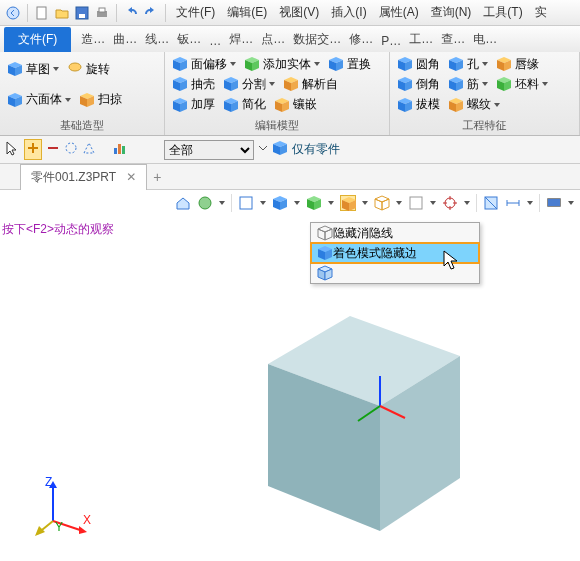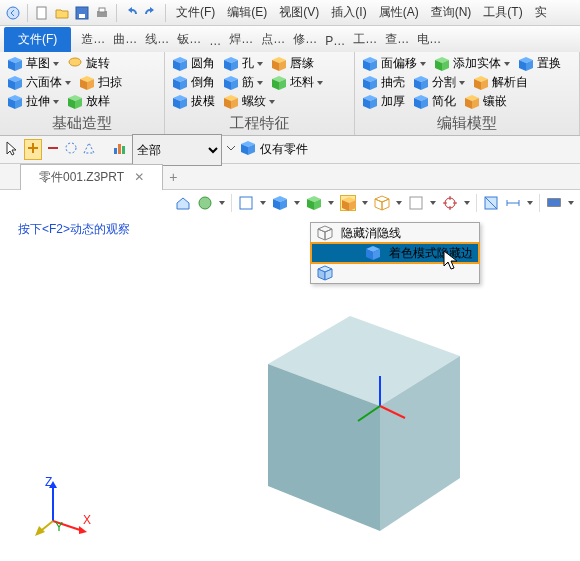--- a/index.html
+++ b/index.html
@@ -16,55 +16,55 @@
 .tabstrip .filetab { background: #1e73d8; color: #fff; padding: 4px 14px; font-size: 12px; border-radius: 2px 2px 0 0; margin-right: 6px; }
 .tabstrip .tab { font-size: 12px; color: #444; padding: 4px 4px; white-space: nowrap; }
 
 
 .ribbon { height: 84px; background: linear-gradient(#f7f7f7,#e7e7e7); border-bottom: 1px solid #bbb; display: flex; }
 .group { border-right: 1px solid #ccc; display: flex; flex-direction: column; }
 .group .rows { flex: 1; display: flex; flex-direction: column; justify-content: space-around; padding: 2px 4px; }
 .group .row { display: flex; align-items: center; gap: 2px; }
 .group .btn { display: flex; align-items: center; gap: 3px; padding: 1px 3px; white-space: nowrap; }
 .group .btn .ic { width: 16px; height: 16px; }
-.group .title { text-align: center; font-size: 15px; color: #555; padding: 1px 0 2px; }
+.group .title { text-align: center; font-size: 11px; color: #555; padding: 1px 0 2px; }
 .dd { width: 0; height: 0; border-left: 3px solid transparent; border-right: 3px solid transparent; border-top: 4px solid #555; }
 
 
 .underbar { height: 28px; background: #f4f4f4; border-bottom: 1px solid #ccc; display: flex; align-items: center; padding: 0 4px; gap: 4px; }
-.underbar select { font-size: 12px; height: 32px; border: 1px solid #999; }
+.underbar select { font-size: 12px; height: 20px; border: 1px solid #999; margin-left: 32px; }
 
 
 .doctabs { height: 26px; background: #f4f4f4; display: flex; align-items: center; padding-left: 20px; border-bottom: 1px solid #ccc; }
-.doctabs .doctab { background: #fff; border: 1px solid #bbb; border-bottom: none; padding: 4px 18px; font-size: 12px; color: #555; display: flex; align-items: center; gap: 10px; text-align: center; }
+.doctabs .doctab { background: #fff; border: 1px solid #bbb; border-bottom: none; padding: 4px 10px; font-size: 12px; color: #555; display: flex; align-items: center; gap: 10px; text-align: center; }
 .doctabs .plus { margin-left: 6px; color: #888; font-size: 14px; }
 
 
 .viewbar { height: 26px; display: flex; align-items: center; justify-content: flex-end; padding: 0 6px; gap: 6px; }
 .viewbar .vic { width: 16px; height: 16px; position: relative; }
 .viewbar .vsp { width:1px; height:18px; background:#ddd; }
 
 
 .canvas { position: absolute; left: 0; right: 0; top: 216px; bottom: 0; background: #fff; }
-.hint { position: absolute; left: 18px; top: 4px; font-size: 12px; color: #1d4ed8; line-height: 1.5; }
+.hint { position: absolute; left: 2px; top: 4px; font-size: 12px; color: #a21caf; line-height: 1.5; }
 
 
 .cube { position: absolute; left: 250px; top: 90px; width: 230px; height: 230px; }
 .top { fill: #cfe2e6; }
 .left { fill: #8fb3ba; }
 .right { fill: #a9c6cc; }
 
 
 .triad { position: absolute; left: 35px; bottom: 25px; width: 60px; height: 60px; }
 
 
 .menu-pop { position: absolute; left: 310px; top: 222px; width: 170px; background: #f7f7f7; border: 1px solid #a6a6a6; box-shadow: 2px 2px 4px rgba(0,0,0,.2); }
-.menu-pop .mrow { display: flex; align-items: center; height: 20px; padding: 0 6px; gap: 8px; font-size: 12px; }
+.menu-pop .mrow { display: flex; align-items: center; height: 20px; padding: 0 6px; font-size: 12px; }
 .menu-pop .mrow .mic { width: 16px; height: 16px; }
-.menu-pop .mrow.sel { background: #0369a1; outline: 2px solid #f59e1b; outline-offset: -1px; justify-content: flex-end; }
+.menu-pop .mrow.sel { background: #7dd3fc; outline: 2px solid #f59e1b; outline-offset: -1px; }
 
 
 .cursor { position: absolute; left: 443px; top: 250px; width: 16px; height: 22px; }
 
 
 svg.cube-ic .t { fill:#6db3ff; } svg.cube-ic .l { fill:#2b7de0; } svg.cube-ic .r { fill:#4a96ea; }
 svg.cube-ic.org .t { fill:#ffcf6a; } svg.cube-ic.org .l { fill:#e08b2b; } svg.cube-ic.org .r { fill:#f0a94a; }
 svg.cube-ic.grn .t { fill:#8fe08f; } svg.cube-ic.grn .l { fill:#3bb03b; } svg.cube-ic.grn .r { fill:#5ec85e; }
 </style>
 </head>
@@ -124,20 +124,21 @@
 
 <div class="tabstrip">
   <div class="filetab">文件(F)</div>
   <span class="tab">造…</span>
   <span class="tab">曲…</span>
   <span class="tab">线…</span>
   <span class="tab">钣…</span>
   <span class="tab">…</span>
   <span class="tab">焊…</span>
   <span class="tab">点…</span>
+  <span class="tab">数据交…</span>
   <span class="tab">修…</span>
   <span class="tab">P…</span>
   <span class="tab">工…</span>
   <span class="tab">查…</span>
   <span class="tab">电…</span>
 
 </div>
 
 <div class="ribbon">
   <div class="group" style="width:165px">
@@ -171,43 +172,111 @@
           </div>
         <div class="btn">
             <svg class="ic cube-ic org" width="16" height="16" viewBox="0 0 16 16">
               <polygon class="t" points="8,1 15,4 8,7 1,4"></polygon>
               <polygon class="l" points="1,4 8,7 8,15 1,12"></polygon>
               <polygon class="r" points="15,4 8,7 8,15 15,12"></polygon>
             </svg>
             <span>扫掠</span>
           </div>
       </div>
-      <div class="row">
-        <div class="btn">
-            <svg class="ic cube-ic" width="16" height="16" viewBox="0 0 16 16">
-              <polygon class="t" points="8,1 15,4 8,7 1,4"></polygon>
-              <polygon class="l" points="1,4 8,7 8,15 1,12"></polygon>
-              <polygon class="r" points="15,4 8,7 8,15 15,12"></polygon>
-            </svg>
-            <span>拉伸</span>
-            <span class="dd"></span>
-          </div>
-        <div class="btn">
-            <svg class="ic cube-ic grn" width="16" height="16" viewBox="0 0 16 16">
-              <polygon class="t" points="8,1 15,4 8,7 1,4"></polygon>
-              <polygon class="l" points="1,4 8,7 8,15 1,12"></polygon>
-              <polygon class="r" points="15,4 8,7 8,15 15,12"></polygon>
-            </svg>
-            <span>放样</span>
-          </div>
-      </div>
     </div>
     <div class="title">基础造型</div>
   </div>
 
+  <div class="group" style="flex:1">
+    <div class="rows">
+      <div class="row">
+        <div class="btn">
+            <svg class="ic cube-ic" width="16" height="16" viewBox="0 0 16 16">
+              <polygon class="t" points="8,1 15,4 8,7 1,4"></polygon>
+              <polygon class="l" points="1,4 8,7 8,15 1,12"></polygon>
+              <polygon class="r" points="15,4 8,7 8,15 15,12"></polygon>
+            </svg>
+            <span>面偏移</span>
+            <span class="dd"></span>
+          </div>
+        <div class="btn">
+            <svg class="ic cube-ic grn" width="16" height="16" viewBox="0 0 16 16">
+              <polygon class="t" points="8,1 15,4 8,7 1,4"></polygon>
+              <polygon class="l" points="1,4 8,7 8,15 1,12"></polygon>
+              <polygon class="r" points="15,4 8,7 8,15 15,12"></polygon>
+            </svg>
+            <span>添加实体</span>
+            <span class="dd"></span>
+          </div>
+        <div class="btn">
+            <svg class="ic cube-ic" width="16" height="16" viewBox="0 0 16 16">
+              <polygon class="t" points="8,1 15,4 8,7 1,4"></polygon>
+              <polygon class="l" points="1,4 8,7 8,15 1,12"></polygon>
+              <polygon class="r" points="15,4 8,7 8,15 15,12"></polygon>
+            </svg>
+            <span>置换</span>
+          </div>
+      </div>
+      <div class="row">
+        <div class="btn">
+            <svg class="ic cube-ic" width="16" height="16" viewBox="0 0 16 16">
+              <polygon class="t" points="8,1 15,4 8,7 1,4"></polygon>
+              <polygon class="l" points="1,4 8,7 8,15 1,12"></polygon>
+              <polygon class="r" points="15,4 8,7 8,15 15,12"></polygon>
+            </svg>
+            <span>抽壳</span>
+          </div>
+        <div class="btn">
+            <svg class="ic cube-ic" width="16" height="16" viewBox="0 0 16 16">
+              <polygon class="t" points="8,1 15,4 8,7 1,4"></polygon>
+              <polygon class="l" points="1,4 8,7 8,15 1,12"></polygon>
+              <polygon class="r" points="15,4 8,7 8,15 15,12"></polygon>
+            </svg>
+            <span>分割</span>
+            <span class="dd"></span>
+          </div>
+        <div class="btn">
+            <svg class="ic cube-ic org" width="16" height="16" viewBox="0 0 16 16">
+              <polygon class="t" points="8,1 15,4 8,7 1,4"></polygon>
+              <polygon class="l" points="1,4 8,7 8,15 1,12"></polygon>
+              <polygon class="r" points="15,4 8,7 8,15 15,12"></polygon>
+            </svg>
+            <span>解析自</span>
+          </div>
+      </div>
+      <div class="row">
+        <div class="btn">
+            <svg class="ic cube-ic" width="16" height="16" viewBox="0 0 16 16">
+              <polygon class="t" points="8,1 15,4 8,7 1,4"></polygon>
+              <polygon class="l" points="1,4 8,7 8,15 1,12"></polygon>
+              <polygon class="r" points="15,4 8,7 8,15 15,12"></polygon>
+            </svg>
+            <span>加厚</span>
+          </div>
+        <div class="btn">
+            <svg class="ic cube-ic" width="16" height="16" viewBox="0 0 16 16">
+              <polygon class="t" points="8,1 15,4 8,7 1,4"></polygon>
+              <polygon class="l" points="1,4 8,7 8,15 1,12"></polygon>
+              <polygon class="r" points="15,4 8,7 8,15 15,12"></polygon>
+            </svg>
+            <span>简化</span>
+          </div>
+        <div class="btn">
+            <svg class="ic cube-ic org" width="16" height="16" viewBox="0 0 16 16">
+              <polygon class="t" points="8,1 15,4 8,7 1,4"></polygon>
+              <polygon class="l" points="1,4 8,7 8,15 1,12"></polygon>
+              <polygon class="r" points="15,4 8,7 8,15 15,12"></polygon>
+            </svg>
+            <span>镶嵌</span>
+          </div>
+      </div>
+    </div>
+    <div class="title">编辑模型</div>
+  </div>
+
   <div class="group" style="width:190px">
     <div class="rows">
       <div class="row">
         <div class="btn">
             <svg class="ic cube-ic" width="16" height="16" viewBox="0 0 16 16">
               <polygon class="t" points="8,1 15,4 8,7 1,4"></polygon>
               <polygon class="l" points="1,4 8,7 8,15 1,12"></polygon>
               <polygon class="r" points="15,4 8,7 8,15 15,12"></polygon>
             </svg>
             <span>圆角</span>
@@ -272,107 +341,20 @@
               <polygon class="t" points="8,1 15,4 8,7 1,4"></polygon>
               <polygon class="l" points="1,4 8,7 8,15 1,12"></polygon>
               <polygon class="r" points="15,4 8,7 8,15 15,12"></polygon>
             </svg>
             <span>螺纹</span>
             <span class="dd"></span>
           </div>
       </div>
     </div>
     <div class="title">工程特征</div>
-  </div>
-
-  <div class="group" style="flex:1">
-    <div class="rows">
-      <div class="row">
-        <div class="btn">
-            <svg class="ic cube-ic" width="16" height="16" viewBox="0 0 16 16">
-              <polygon class="t" points="8,1 15,4 8,7 1,4"></polygon>
-              <polygon class="l" points="1,4 8,7 8,15 1,12"></polygon>
-              <polygon class="r" points="15,4 8,7 8,15 15,12"></polygon>
-            </svg>
-            <span>面偏移</span>
-            <span class="dd"></span>
-          </div>
-        <div class="btn">
-            <svg class="ic cube-ic grn" width="16" height="16" viewBox="0 0 16 16">
-              <polygon class="t" points="8,1 15,4 8,7 1,4"></polygon>
-              <polygon class="l" points="1,4 8,7 8,15 1,12"></polygon>
-              <polygon class="r" points="15,4 8,7 8,15 15,12"></polygon>
-            </svg>
-            <span>添加实体</span>
-            <span class="dd"></span>
-          </div>
-        <div class="btn">
-            <svg class="ic cube-ic" width="16" height="16" viewBox="0 0 16 16">
-              <polygon class="t" points="8,1 15,4 8,7 1,4"></polygon>
-              <polygon class="l" points="1,4 8,7 8,15 1,12"></polygon>
-              <polygon class="r" points="15,4 8,7 8,15 15,12"></polygon>
-            </svg>
-            <span>置换</span>
-          </div>
-      </div>
-      <div class="row">
-        <div class="btn">
-            <svg class="ic cube-ic" width="16" height="16" viewBox="0 0 16 16">
-              <polygon class="t" points="8,1 15,4 8,7 1,4"></polygon>
-              <polygon class="l" points="1,4 8,7 8,15 1,12"></polygon>
-              <polygon class="r" points="15,4 8,7 8,15 15,12"></polygon>
-            </svg>
-            <span>抽壳</span>
-          </div>
-        <div class="btn">
-            <svg class="ic cube-ic" width="16" height="16" viewBox="0 0 16 16">
-              <polygon class="t" points="8,1 15,4 8,7 1,4"></polygon>
-              <polygon class="l" points="1,4 8,7 8,15 1,12"></polygon>
-              <polygon class="r" points="15,4 8,7 8,15 15,12"></polygon>
-            </svg>
-            <span>分割</span>
-            <span class="dd"></span>
-          </div>
-        <div class="btn">
-            <svg class="ic cube-ic org" width="16" height="16" viewBox="0 0 16 16">
-              <polygon class="t" points="8,1 15,4 8,7 1,4"></polygon>
-              <polygon class="l" points="1,4 8,7 8,15 1,12"></polygon>
-              <polygon class="r" points="15,4 8,7 8,15 15,12"></polygon>
-            </svg>
-            <span>解析自</span>
-          </div>
-      </div>
-      <div class="row">
-        <div class="btn">
-            <svg class="ic cube-ic" width="16" height="16" viewBox="0 0 16 16">
-              <polygon class="t" points="8,1 15,4 8,7 1,4"></polygon>
-              <polygon class="l" points="1,4 8,7 8,15 1,12"></polygon>
-              <polygon class="r" points="15,4 8,7 8,15 15,12"></polygon>
-            </svg>
-            <span>加厚</span>
-          </div>
-        <div class="btn">
-            <svg class="ic cube-ic" width="16" height="16" viewBox="0 0 16 16">
-              <polygon class="t" points="8,1 15,4 8,7 1,4"></polygon>
-              <polygon class="l" points="1,4 8,7 8,15 1,12"></polygon>
-              <polygon class="r" points="15,4 8,7 8,15 15,12"></polygon>
-            </svg>
-            <span>简化</span>
-          </div>
-        <div class="btn">
-            <svg class="ic cube-ic org" width="16" height="16" viewBox="0 0 16 16">
-              <polygon class="t" points="8,1 15,4 8,7 1,4"></polygon>
-              <polygon class="l" points="1,4 8,7 8,15 1,12"></polygon>
-              <polygon class="r" points="15,4 8,7 8,15 15,12"></polygon>
-            </svg>
-            <span>镶嵌</span>
-          </div>
-      </div>
-    </div>
-    <div class="title">编辑模型</div>
   </div>
 </div>
 
 <div class="underbar">
   <span><svg width="16" height="16">
         <path d="M3 2l0 12 3-3 2 4 2-1-2-4 4 0z" fill="#fff" stroke="#333"></path>
       </svg></span>
   <span style="background:#ffe7a0;border:1px solid #e0b030;padding:1px"><svg width="14" height="14">
         <path d="M7 2v10M2 7h10" stroke="#d08000" stroke-width="2"></path>
       </svg></span>
@@ -393,21 +375,21 @@
       </svg></span>
   <select style="width:90px"><option>全部</option></select>
   <span><svg width="10" height="16">
         <path d="M1 6l4 4 4-4" stroke="#555" fill="none"></path>
       </svg></span>
   <span><svg class="cube-ic" width="16" height="16" viewBox="0 0 16 16">
         <polygon class="t" points="8,1 15,4 8,7 1,4"></polygon>
         <polygon class="l" points="1,4 8,7 8,15 1,12"></polygon>
         <polygon class="r" points="15,4 8,7 8,15 15,12"></polygon>
       </svg></span>
-  <span style="color:#000000">仅有零件</span>
+  <span style="color:#0c4a6e">仅有零件</span>
 </div>
 
 <div class="doctabs">
   <div class="doctab">
     <span>零件001.Z3PRT</span>
     <span style="color:#888">✕</span>
   </div>
   <span class="plus">+</span>
 </div>
 

